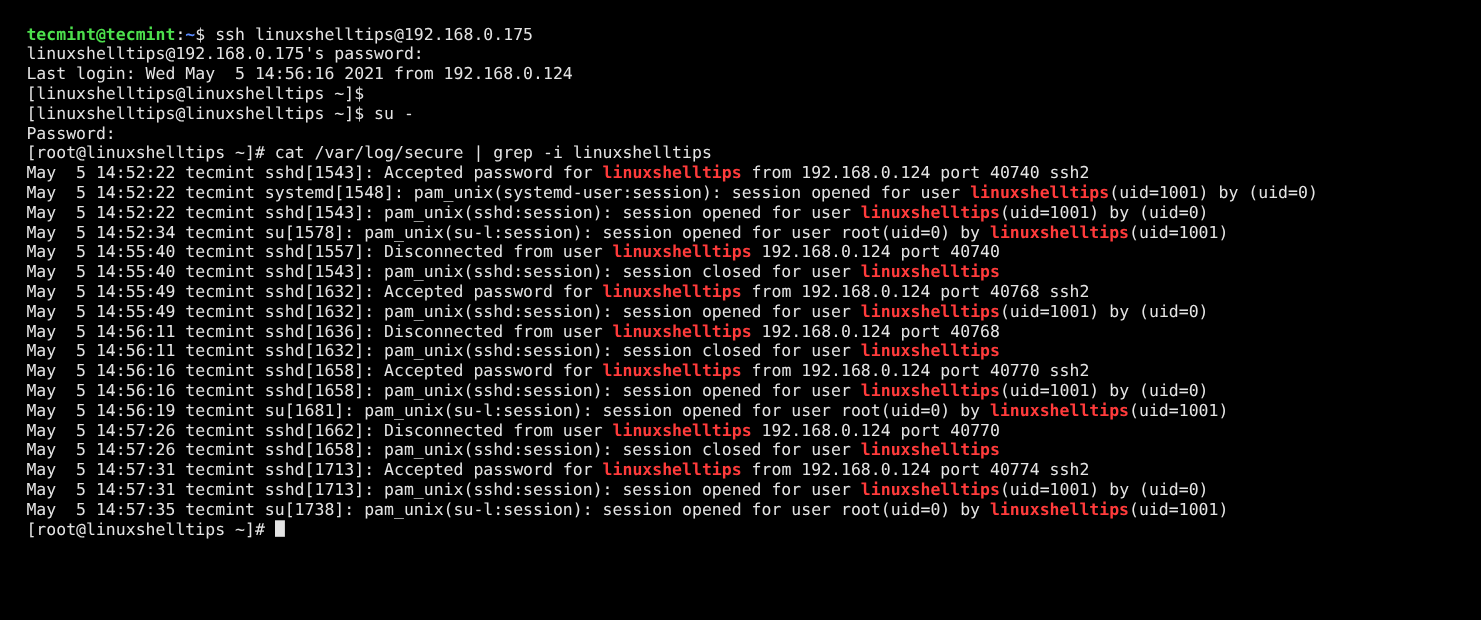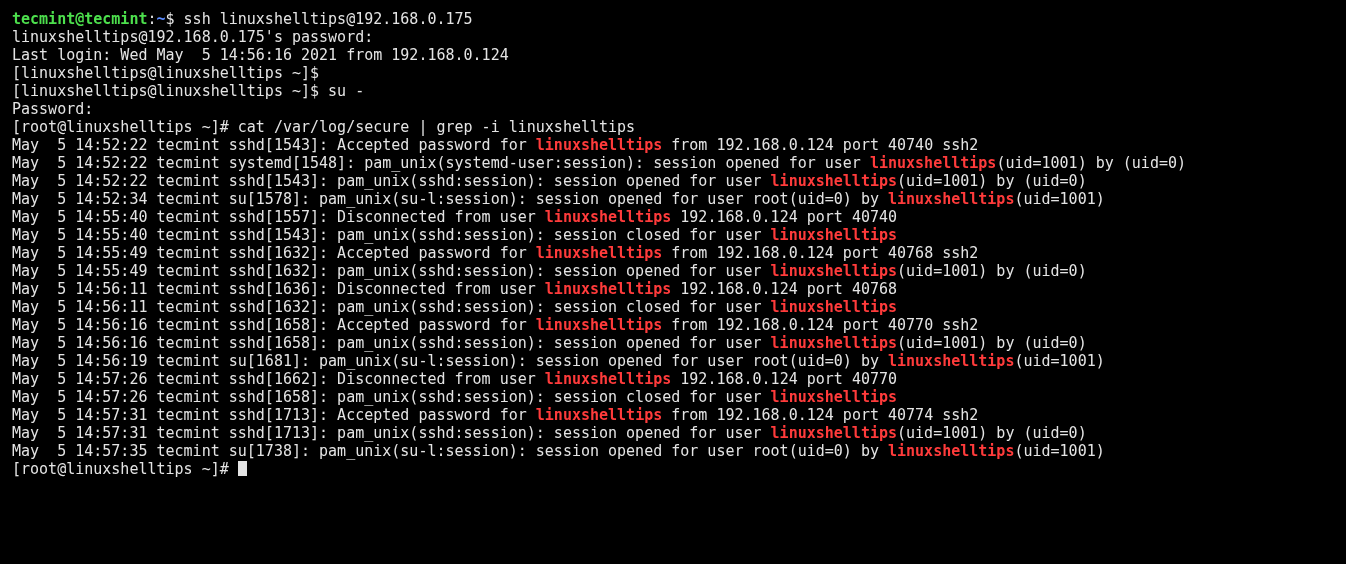--- a/index.html
+++ b/index.html
@@ -4,21 +4,21 @@
 <style>
   html, body {
     margin: 0;
     padding: 0;
     background: #000;
     width: 1346px;
     height: 564px;
     overflow: hidden;
   }
   pre.terminal {
-    margin: 4px;
+    margin: 16px;
     padding: 6px 8px;
     font-family: "DejaVu Sans Mono", "Liberation Mono", "Courier New", monospace;
     font-size: 15px;
     line-height: 18px;
     color: #e4e4e4;
     background: #000;
     white-space: pre;
   }
   .green  { color: #4de04d; font-weight: bold; }
   .blue   { color: #5a8bff; font-weight: bold; }

